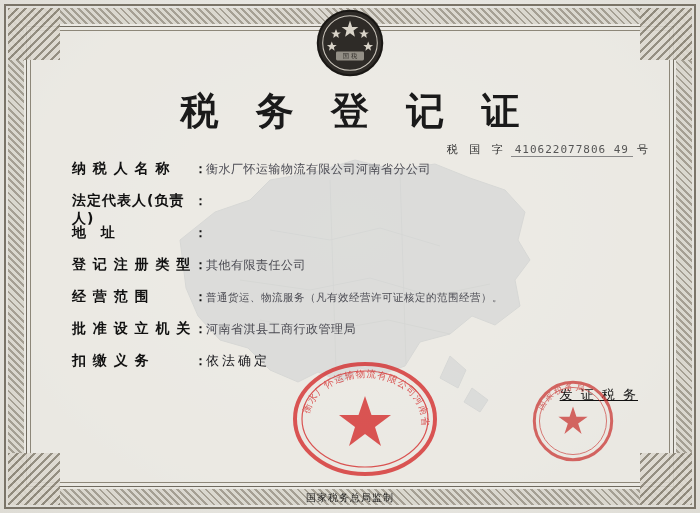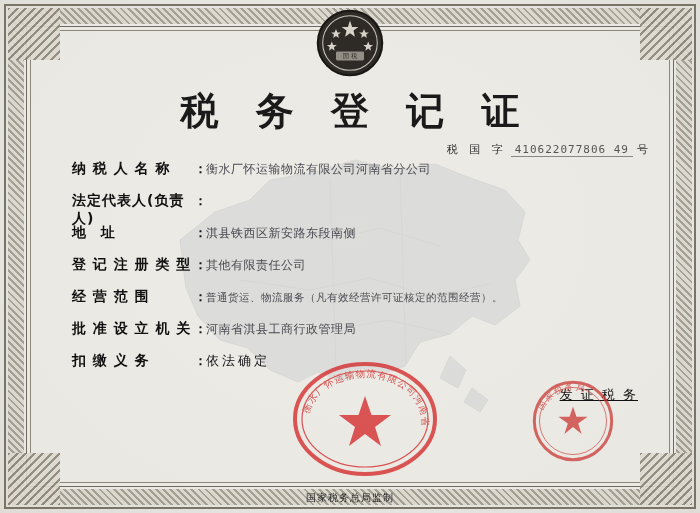--- a/index.html
+++ b/index.html
@@ -220,21 +220,20 @@
     </div>
 
     <div class="row">
       <span class="label">法定代表人(负责人)</span>
       <span class="colon">：</span>
     </div>
 
     <div class="row">
       <span class="label sp">地        址</span>
       <span class="colon">：</span>
-      <span class="value">淇县铁西区新安路东段南侧</span>
     </div>
 
     <div class="row">
       <span class="label">登 记 注 册 类 型</span>
       <span class="colon">：</span>
       <span class="value">其他有限责任公司</span>
     </div>
 
     <div class="row">
       <span class="label">经 营 范 围</span>

